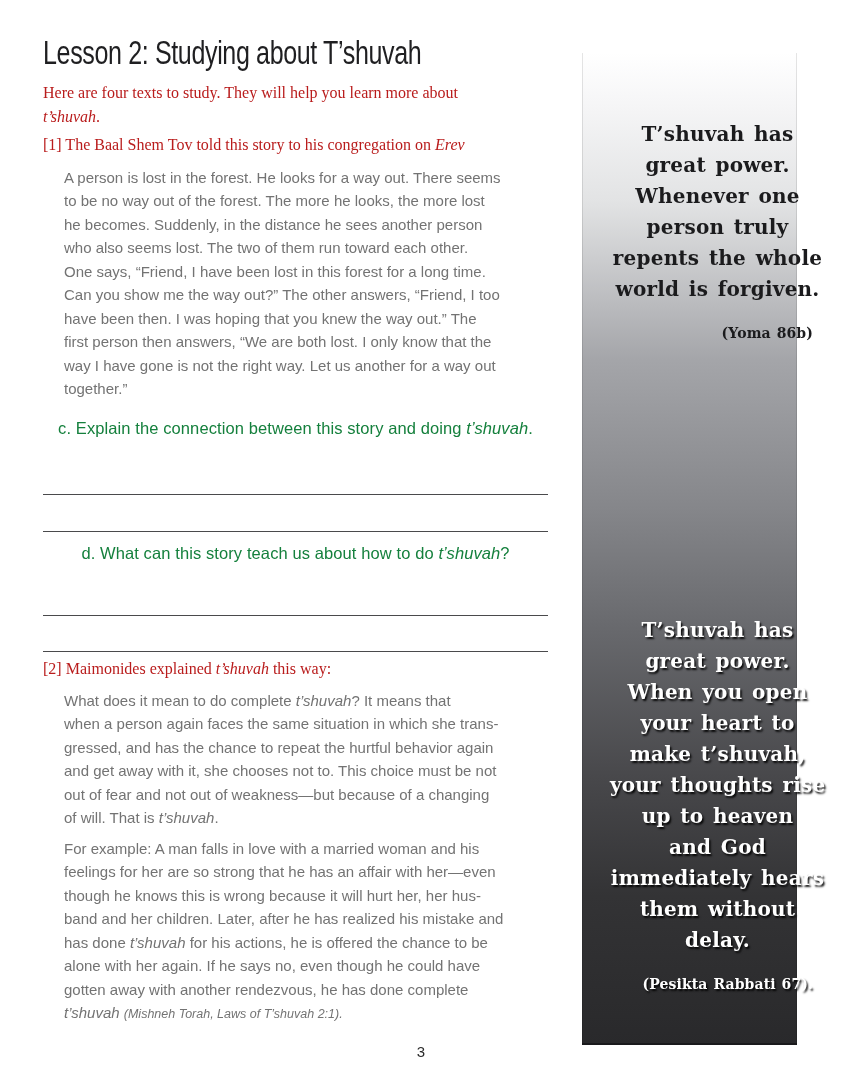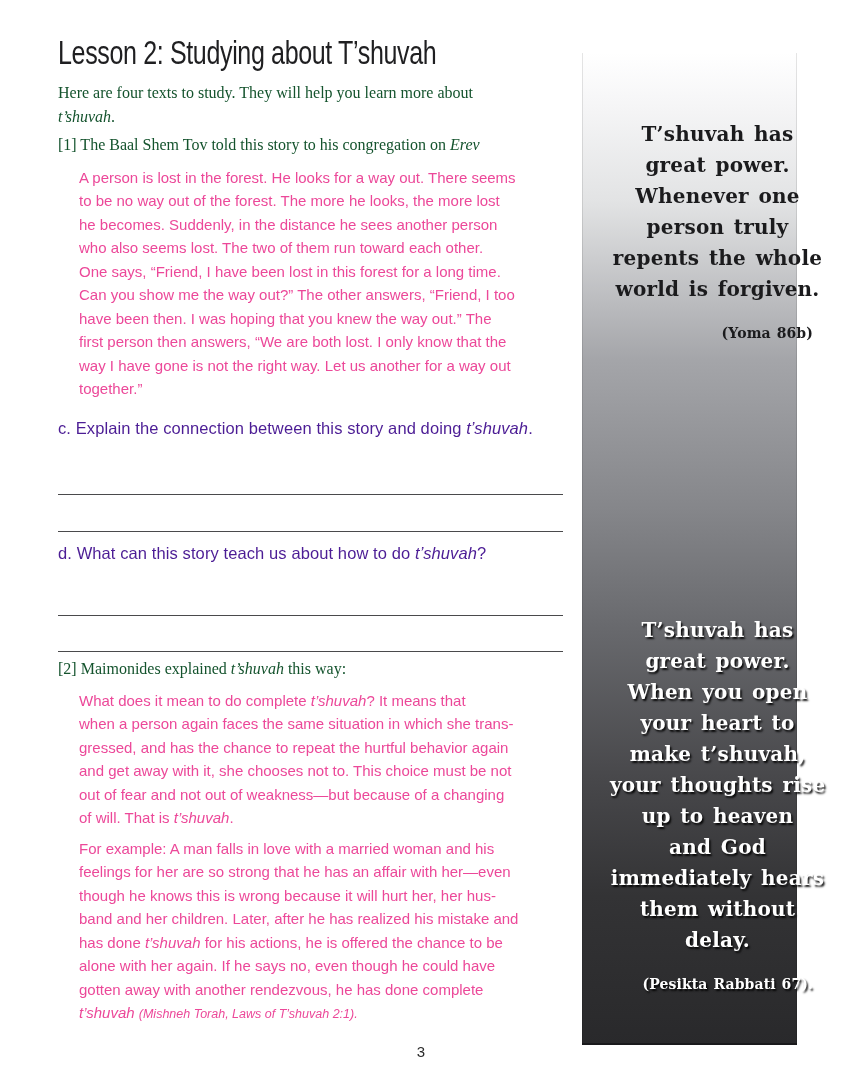--- a/index.html
+++ b/index.html
@@ -1,37 +1,37 @@
 <!DOCTYPE html>
 <html><head>
 <meta charset="utf-8">
 <style>
   html,body{margin:0;padding:0;background:#ffffff;}
   .page{position:relative;width:842px;height:1092px;background:#ffffff;overflow:hidden;
         font-family:"Liberation Serif",serif;}
 
   
-  .main{position:absolute;left:58px;top:34px;width:505px;}
+  .main{position:absolute;left:43px;top:34px;width:505px;}
 
   .title{font-family:"Liberation Sans",sans-serif;font-weight:400;font-size:33px;
          color:#1f1f21;margin:0 0 9px 0;transform:scaleX(0.76);transform-origin:left top;
          white-space:nowrap;letter-spacing:-0.5px;}
 
-  .serif{font-family:"Liberation Serif",serif;font-size:16px;line-height:23.5px;color:#14532d;}
+  .serif{font-family:"Liberation Serif",serif;font-size:16px;line-height:23.5px;color:#b91c1c;}
   .intro{margin:0 0 5px 0;}
   .lead1{margin:0 0 9px 0;}
   .lead2{margin:5px 0 0 0;}
 
-  .sans{font-family:"Liberation Sans",sans-serif;font-size:15px;line-height:23.5px;color:#ec4899;}
+  .sans{font-family:"Liberation Sans",sans-serif;font-size:15px;line-height:23.5px;color:#737373;}
   .story{margin:0 0 12px 21px;}
   .para1{margin:8px 0 0 21px;}
   .para2{margin:7px 0 0 21px;}
 
   .question{font-family:"Liberation Sans",sans-serif;font-size:16.5px;line-height:23.5px;
-            color:#4c1d95;letter-spacing:0.1px;}
+            color:#15803d;letter-spacing:0.1px;text-align:center;}
   .q-d{margin-top:10px;}
 
   .ans{border-bottom:1.6px solid #4a4a4c;}
   .ans.c1{height:37px;} .ans.c2{height:36px;}
   .ans.d1{height:33px;} .ans.d2{height:35px;}
 
   .ln{display:block;white-space:pre;}
   em{font-style:italic;}
   u{text-decoration:underline;text-underline-offset:2px;}
   .cite-in{font-size:12.5px;font-style:italic;}

